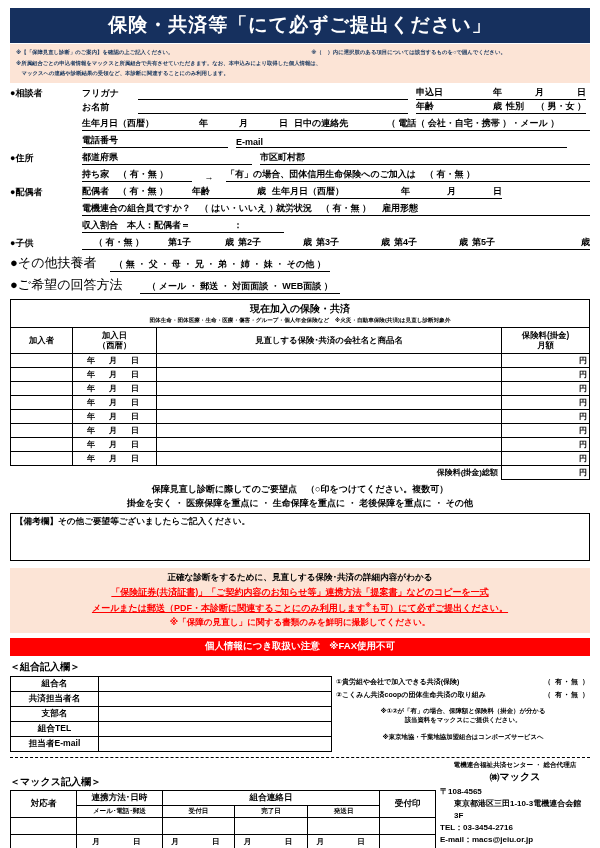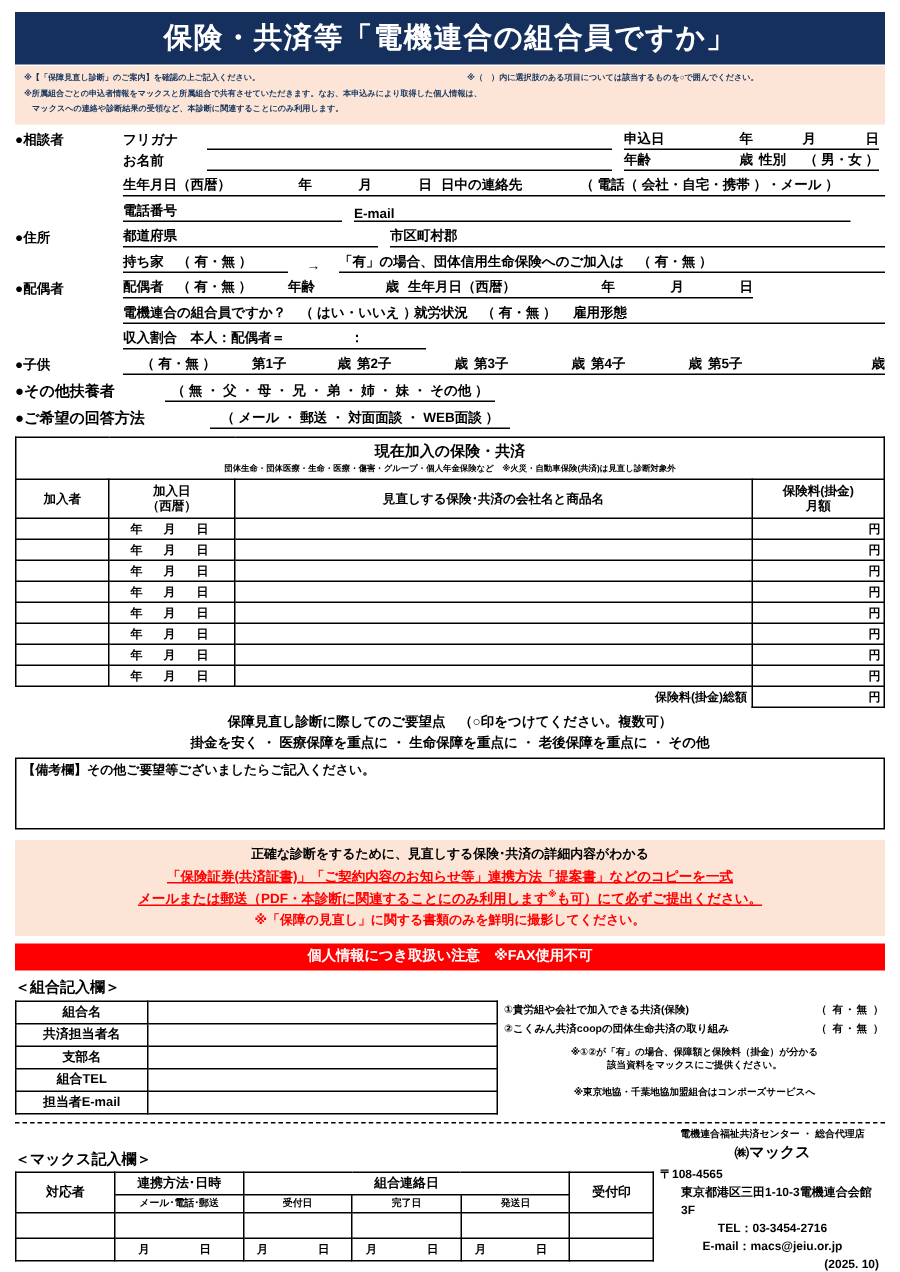--- a/index.html
+++ b/index.html
@@ -28,21 +28,21 @@
     padding:3px 6px 4px 6px; margin-top:1px;
     font-weight:bold;
   }
   .top-note .row { display:flex; }
   .top-note .c1 { width:52%; }
   .top-note .c2 { width:48%; }
 
   
   .sec { margin-top:3px; }
   .line { display:flex; align-items:flex-end; margin-top:4px; }
-  .bullet { font-weight:bold; font-size:10px; white-space:nowrap; }
+  .bullet { font-weight:normal; font-size:13px; white-space:nowrap; }
   .w-bullet { width:72px; flex:none; font-weight:bold; font-size:9px; }
   .lbl { white-space:nowrap; font-size:9px; font-weight:bold; padding-right:3px; }
   .ul { border-bottom:1px solid #000; flex:1; height:13px; }
   .ul-t { border-bottom:1px solid #000; height:13px; white-space:nowrap;
           font-size:9px; font-weight:bold; display:flex; align-items:flex-end; }
   .sp { width:8px; flex:none; }
   .fixed { flex:none; }
 
   
   table.ins { width:100%; border-collapse:collapse; margin-top:5px; }
@@ -90,29 +90,29 @@
   table.macs td, table.macs th { border:1px solid #000; text-align:center; font-weight:bold; }
   table.macs th { font-size:8.6px; padding:1px 0; }
   table.macs td.sub { font-size:6.6px; padding:1px 0; }
   table.macs td.blank { height:17px; }
   table.macs td.md { font-size:7.6px; height:15px; letter-spacing:6px; }
   .bottom-right { flex:1; padding-left:4px; text-align:center; }
   .br-1 { font-size:6.6px; font-weight:bold; }
   .br-2 { font-size:10px; font-weight:bold; margin-top:0px; }
   .br-addr { font-size:8px; font-weight:bold; text-align:left; margin-top:2px; line-height:1.5; }
   .br-addr .ind { padding-left:14px; }
-  .br-c { text-align:center; font-size:8px; font-weight:bold; line-height:1.5; }
+  .br-c { text-align:left; font-size:8px; font-weight:bold; line-height:1.5; }
   .br-date { text-align:right; font-size:8px; font-weight:bold; margin-top:1px; padding-right:4px; }
 </style>
 </head>
 <body>
 
 <div class="page">
 
-  <div class="title-banner">保険・共済等「電機連合の組合員ですか」</div>
+  <div class="title-banner">保険・共済等「にて必ずご提出ください」</div>
 
   <div class="top-note">
     <div class="row">
       <div class="c1">※【「保障見直し診断」のご案内】を確認の上ご記入ください。</div>
       <div class="c2">※（　）内に選択肢のある項目については該当するものを○で囲んでください。</div>
     </div>
     <div>※所属組合ごとの申込者情報をマックスと所属組合で共有させていただきます。なお、本申込みにより取得した個人情報は、</div>
     <div>　マックスへの連絡や診断結果の受領など、本診断に関連することにのみ利用します。</div>
   </div>
 

